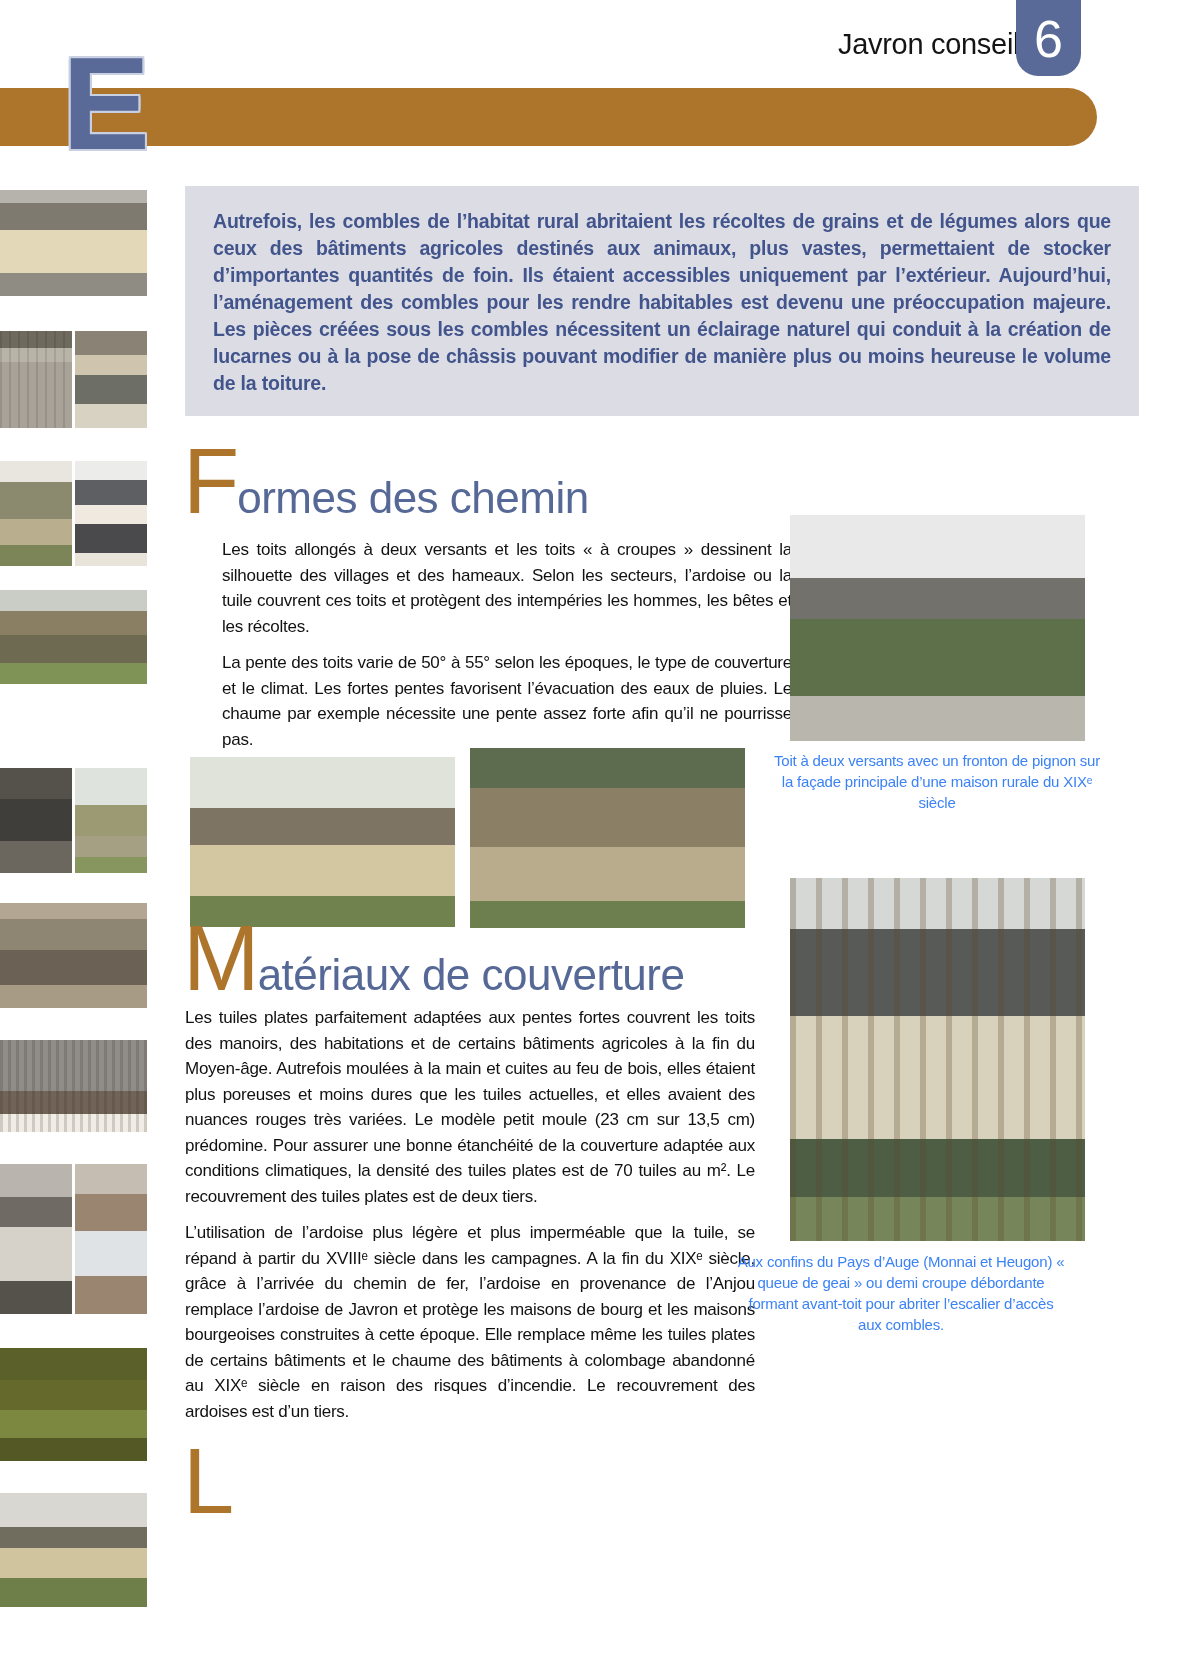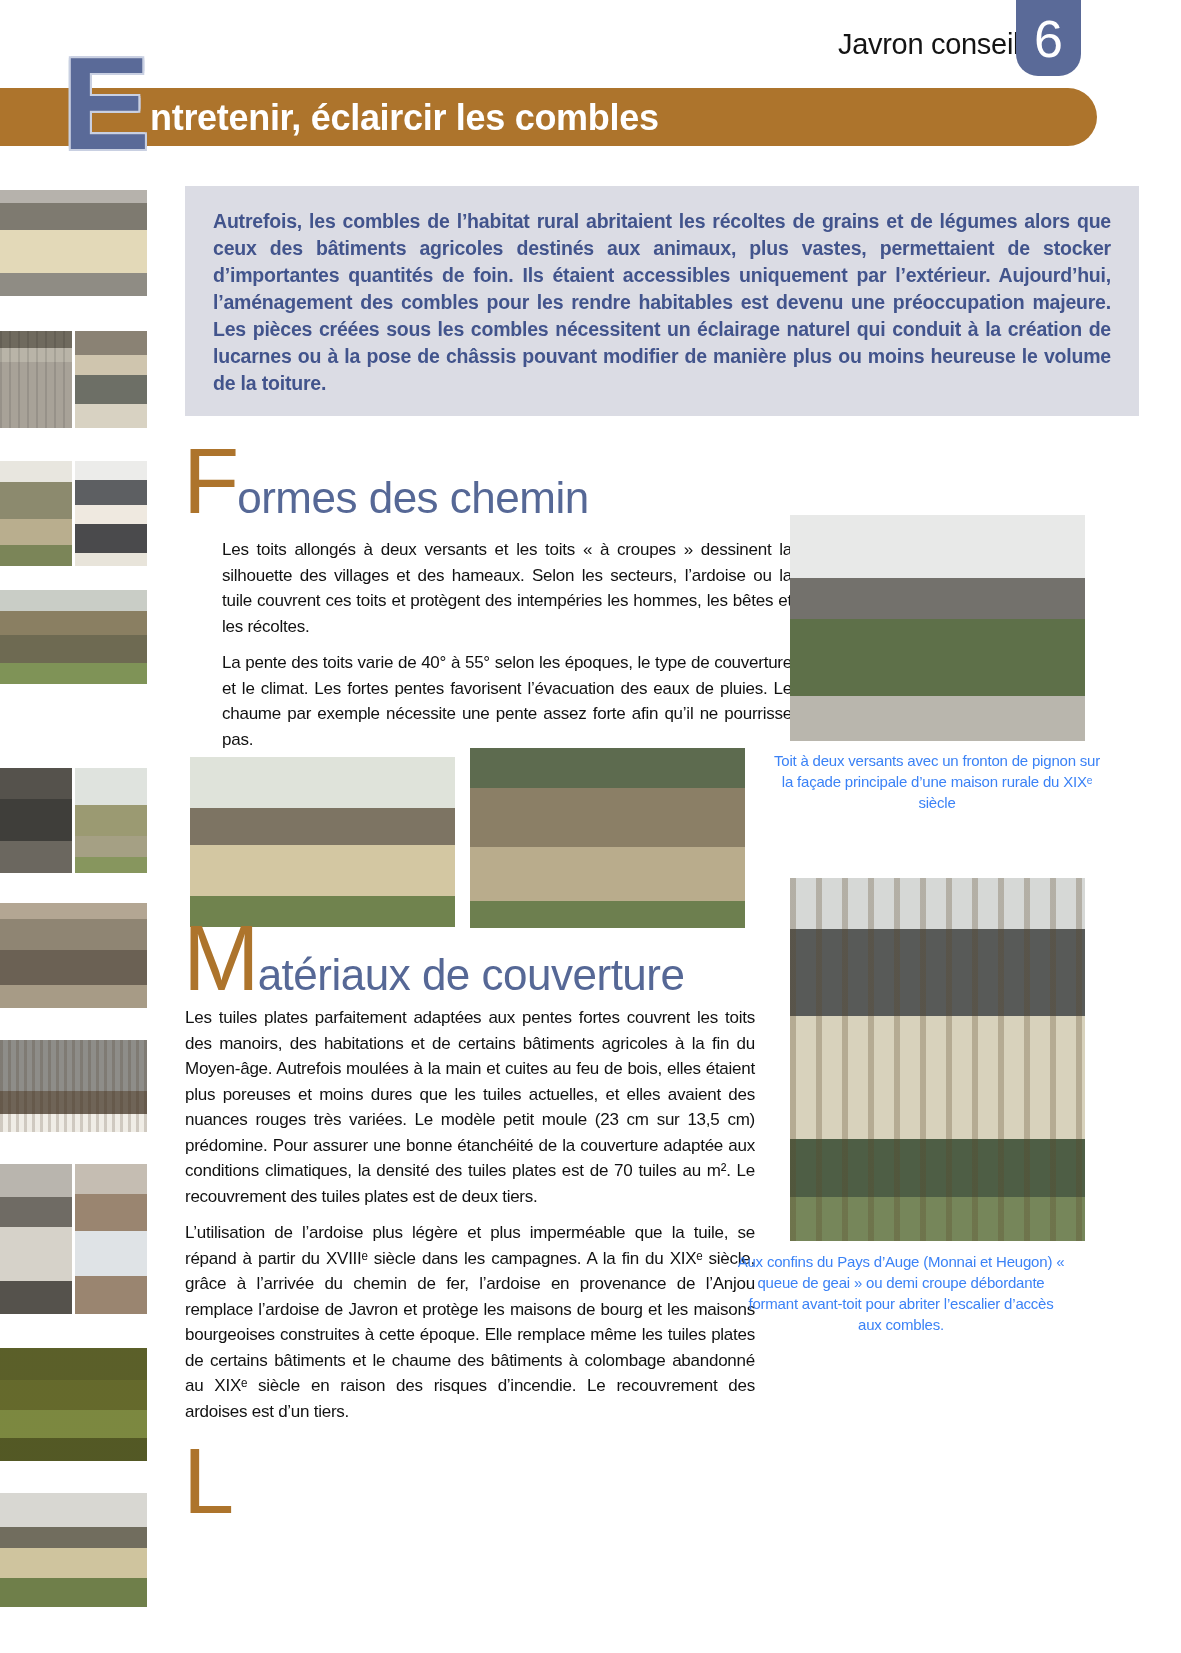--- a/index.html
+++ b/index.html
@@ -70,21 +70,20 @@
 <body>
 
 <div class="page">
 
   <span class="fiche-label">Javron conseil</span>
   <div class="badge">
     <span>6</span>
   </div>
   <div class="title-bar"></div>
   <div class="title-dropcap">E</div>
-  <span class="title-text">ntretenir, éclaircir les combles</span>
 
   <aside>
     <div class="srow" style="top:190px;height:106px;">
         <div class="ph full t1"></div>
       </div>
     <div class="srow" style="top:331px;height:97px;">
       <div class="ph l t2"></div>
       <div class="ph r t3"></div>
     </div>
     <div class="srow" style="top:461px;height:105px;">
@@ -119,21 +118,21 @@
   <section class="intro">
     <p>Autrefois, les combles de l’habitat rural abritaient les récoltes de grains et de légumes alors que ceux des bâtiments agricoles destinés aux animaux, plus vastes, permettaient de stocker d’importantes quantités de foin. Ils étaient accessibles uniquement par l’extérieur. Aujourd’hui, l’aménagement des combles pour les rendre habitables est devenu une préoccupation majeure. Les pièces créées sous les combles nécessitent un éclairage naturel qui conduit à la création de lucarnes ou à la pose de châssis pouvant modifier de manière plus ou moins heureuse le volume de la toiture.</p>
   </section>
 
   <div class="sec-head" style="left:183px;top:445px;">
     <span class="cap">F</span>
       <span class="rest">ormes des chemin</span>
   </div>
   <div class="body-col" style="top:537px;margin-left:37px;">
     <p>Les toits allongés à deux versants et les toits « à croupes » dessinent la silhouette des villages et des hameaux. Selon les secteurs, l’ardoise ou la tuile couvrent ces toits et protègent des intempéries les hommes, les bêtes et les récoltes.</p>
-    <p>La pente des toits varie de 40° à 55° selon les époques, le type de couverture et le climat. Les fortes pentes favorisent l’évacuation des eaux de pluies. Le chaume par exemple nécessite une pente assez forte afin qu’il ne pourrisse pas.</p>
+    <p>La pente des toits varie de 50° à 55° selon les époques, le type de couverture et le climat. Les fortes pentes favorisent l’évacuation des eaux de pluies. Le chaume par exemple nécessite une pente assez forte afin qu’il ne pourrisse pas.</p>
   </div>
 
   <div class="fig f1" style="left:190px;top:757px;width:265px;height:170px;"></div>
   <div class="fig f2" style="left:470px;top:748px;width:275px;height:180px;"></div>
 
   <div class="fig r1" style="left:790px;top:515px;width:295px;height:226px;"></div>
   <div class="caption" style="left:772px;top:750px;">Toit à deux versants avec un fronton de pignon sur la façade principale d’une maison rurale du XIXᵉ siècle</div>
 
   <div class="sec-head" style="left:183px;top:922px;">
     <span class="cap">M</span>

